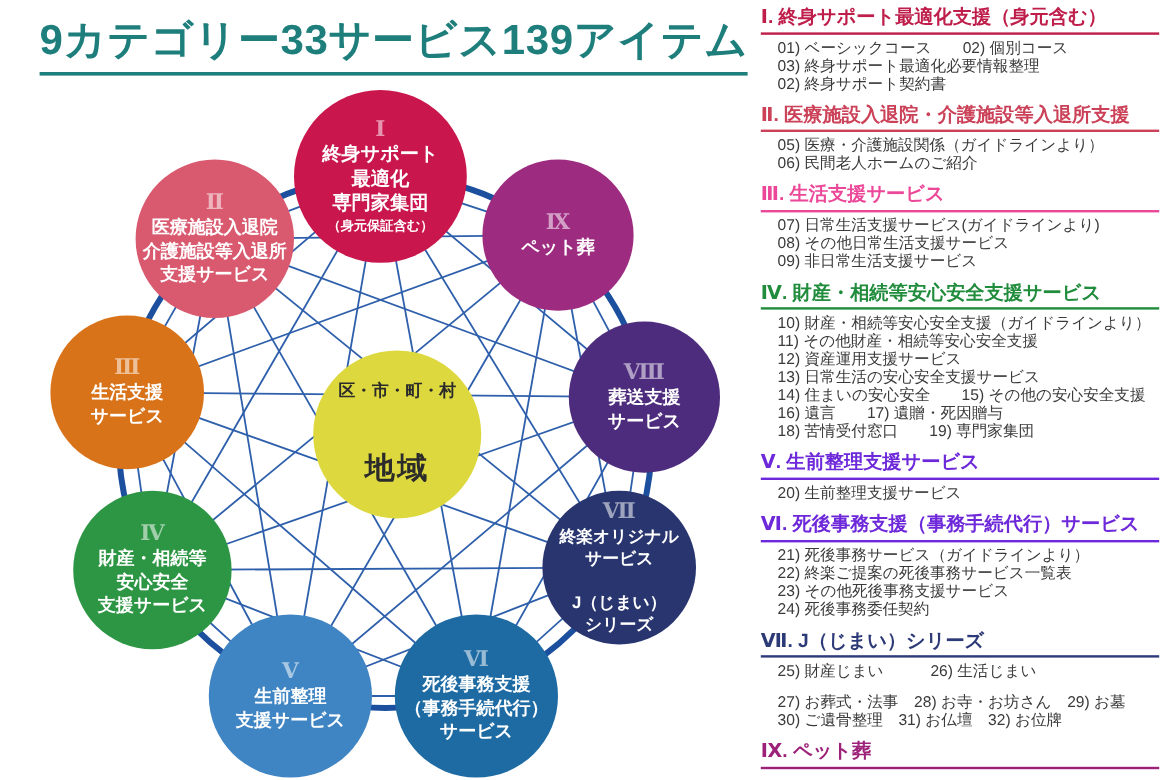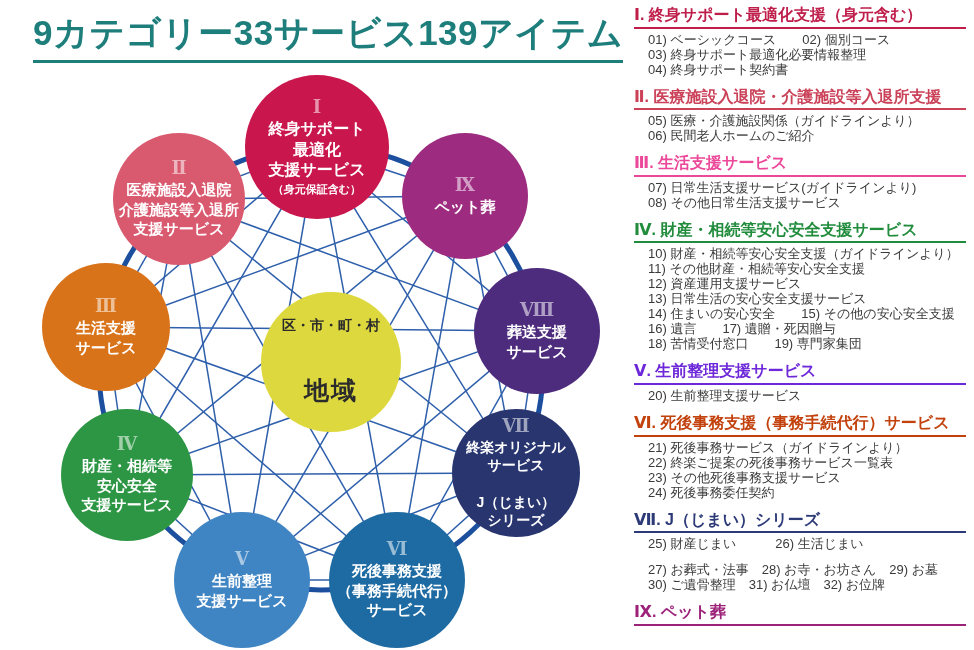--- a/index.html
+++ b/index.html
@@ -96,21 +96,21 @@
         <line x1="397" y1="580" x2="465" y2="196" stroke="#2e5fab" stroke-width="1.5"></line>
         <line x1="516" y1="473" x2="537" y2="331" stroke="#2e5fab" stroke-width="1.5"></line>
         <line x1="516" y1="473" x2="465" y2="196" stroke="#2e5fab" stroke-width="1.5"></line>
         <line x1="537" y1="331" x2="465" y2="196" stroke="#2e5fab" stroke-width="1.5"></line>
       </svg>
 
     <div class="cat-circle" data-idx="0" style="left: 245px; top: 75px; width: 144px; height: 144px; background: rgb(201, 22, 77);">
       <div class="numeral">Ⅰ</div>
       <div class="circle-label">終身サポート
 最適化
-支援サービス</div>
+専門家集団</div>
       <div class="circle-note">（身元保証含む）</div>
     </div>
 
     <div class="cat-circle" data-idx="1" style="left: 113px; top: 133px; width: 132px; height: 132px; background: rgb(217, 89, 111);">
       <div class="numeral">Ⅱ</div>
       <div class="circle-label">医療施設入退院
 介護施設等入退所
 支援サービス</div>
     </div>
 
@@ -165,53 +165,54 @@
       <div class="center-line2">地域</div>
     </div>
   </div>
 
   <div class="panel">
 
     <section class="panel-section">
       <h2 class="panel-heading" data-idx="0" style="color: rgb(191, 30, 75);">Ⅰ. 終身サポート最適化支援（身元含む）</h2>
       <div class="panel-line">01) ベーシックコース　　02) 個別コース</div>
       <div class="panel-line">03) 終身サポート最適化必要情報整理</div>
-      <div class="panel-line">04) 終身サポート契約書</div>
+      <div class="panel-line">02) 終身サポート契約書</div>
     </section>
 
     <section class="panel-section">
       <h2 class="panel-heading" data-idx="1" style="color: rgb(202, 65, 88);">Ⅱ. 医療施設入退院・介護施設等入退所支援</h2>
       <div class="panel-line">05) 医療・介護施設関係（ガイドラインより）</div>
       <div class="panel-line">06) 民間老人ホームのご紹介</div>
     </section>
 
     <section class="panel-section">
       <h2 class="panel-heading" data-idx="2" style="color: #ec4899;">Ⅲ. 生活支援サービス</h2>
       <div class="panel-line">07) 日常生活支援サービス(ガイドラインより)</div>
       <div class="panel-line">08) その他日常生活支援サービス</div>
+      <div class="panel-line">09) 非日常生活支援サービス</div>
     </section>
 
     <section class="panel-section">
       <h2 class="panel-heading" data-idx="3" style="color: rgb(32, 140, 60);">Ⅳ. 財産・相続等安心安全支援サービス</h2>
       <div class="panel-line">10) 財産・相続等安心安全支援（ガイドラインより）</div>
       <div class="panel-line">11) その他財産・相続等安心安全支援</div>
       <div class="panel-line">12) 資産運用支援サービス</div>
       <div class="panel-line">13) 日常生活の安心安全支援サービス</div>
       <div class="panel-line">14) 住まいの安心安全　　15) その他の安心安全支援</div>
       <div class="panel-line">16) 遺言　　17) 遺贈・死因贈与</div>
       <div class="panel-line">18) 苦情受付窓口　　19) 専門家集団</div>
     </section>
 
     <section class="panel-section">
       <h2 class="panel-heading" data-idx="4" style="color: #6d28d9;">Ⅴ. 生前整理支援サービス</h2>
       <div class="panel-line">20) 生前整理支援サービス</div>
     </section>
 
     <section class="panel-section">
-      <h2 class="panel-heading" data-idx="5" style="color: #c2410c;">Ⅵ. 死後事務支援（事務手続代行）サービス</h2>
+      <h2 class="panel-heading" data-idx="5" style="color: #6d28d9;">Ⅵ. 死後事務支援（事務手続代行）サービス</h2>
       <div class="panel-line">21) 死後事務サービス（ガイドラインより）</div>
       <div class="panel-line">22) 終楽ご提案の死後事務サービス一覧表</div>
       <div class="panel-line">23) その他死後事務支援サービス</div>
       <div class="panel-line">24) 死後事務委任契約</div>
     </section>
 
     <section class="panel-section">
       <h2 class="panel-heading" data-idx="6" style="color: rgb(45, 58, 120);">Ⅶ. J（じまい）シリーズ</h2>
       <div class="panel-line">25) 財産じまい　　　26) 生活じまい</div>
     </section>

